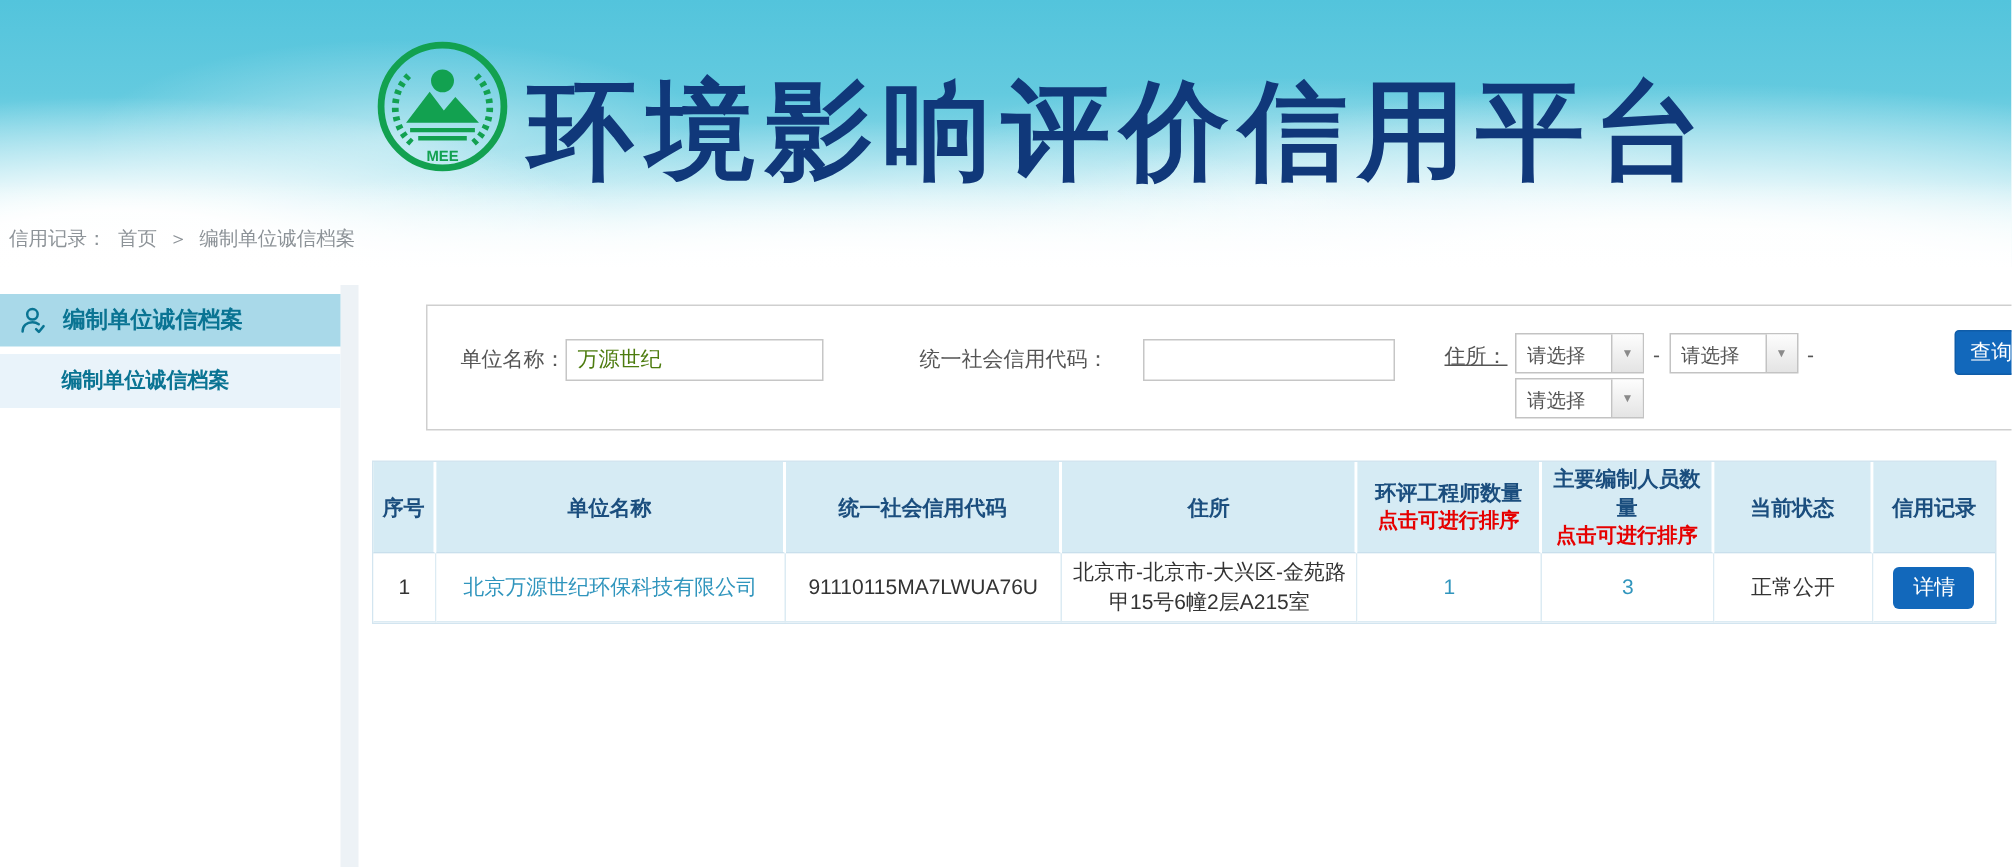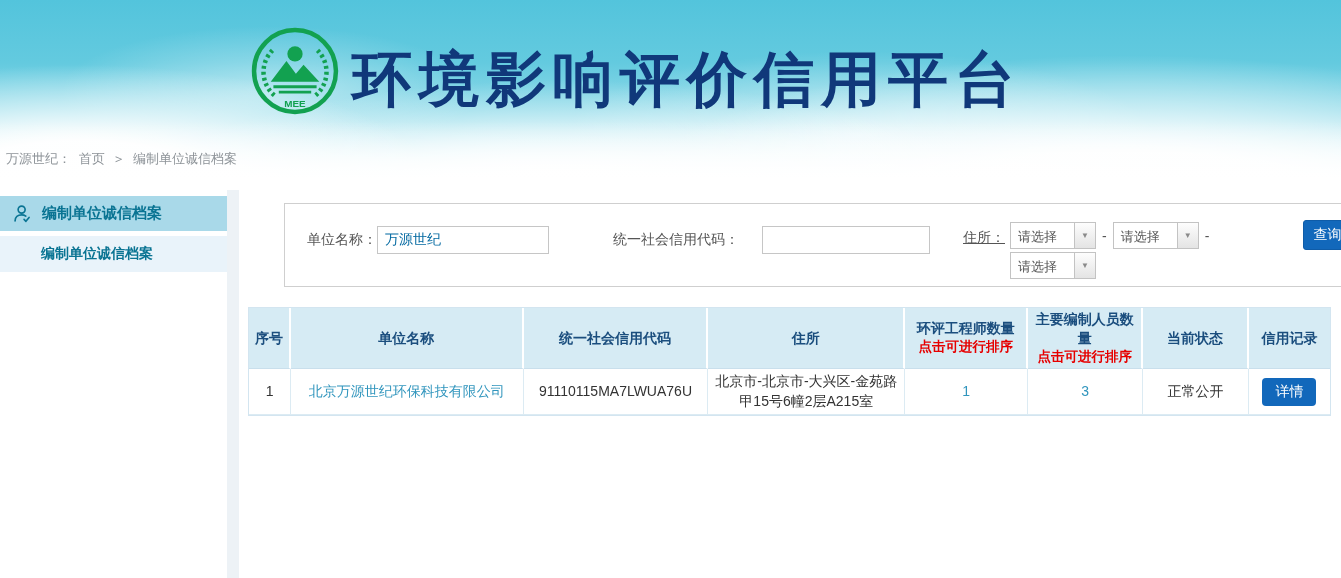--- a/index.html
+++ b/index.html
@@ -11,21 +11,21 @@
     background:
       linear-gradient(0deg, rgba(255,255,255,.92), rgba(255,255,255,0) 32%),
       radial-gradient(ellipse 480px 170px at 6% 108%, rgba(255,255,255,.98) 30%, rgba(255,255,255,0) 75%),
       radial-gradient(ellipse 640px 200px at 42% 126%, rgba(255,255,255,.97) 25%, rgba(255,255,255,0) 72%),
       radial-gradient(ellipse 720px 220px at 84% 120%, rgba(255,255,255,.95) 28%, rgba(255,255,255,0) 72%),
       radial-gradient(ellipse 420px 120px at 64% 76%, rgba(255,255,255,.55), rgba(255,255,255,0) 70%),
       radial-gradient(ellipse 300px 95px at 20% 52%, rgba(255,255,255,.45), rgba(255,255,255,0) 70%),
       linear-gradient(180deg,#53c4dc 0%,#63cadf 35%,#8fdae9 62%,#c6edf4 84%,#f1fafc 100%);
   }
   .logo { position:absolute; left:250px; top:26px; width:90px; height:90px; }
-  .page-title { position:absolute; left:352px; top:40px; font-size:60px; font-weight:bold;
+  .page-title { position:absolute; left:352px; top:40px; font-size:72px; font-weight:bold;
     color:#10387a; letter-spacing:7px; white-space:nowrap; }
   .breadcrumb { position:absolute; left:6px; bottom:10px; font-size:13px; color:#8d9398; }
   .breadcrumb span { margin-right:4px; }
   .crumb-link { cursor:pointer; }
 
   
   .main { position:relative; width:100%; height:400px; background:#fff; }
   .sidebar-divider { position:absolute; left:227px; top:12px; width:12px; height:388px; background:#edf2f6; }
 
   .sidebar-group { position:absolute; left:0; top:18px; width:227px; height:35px;
@@ -33,21 +33,21 @@
   .sidebar-group .glabel { font-size:15px; font-weight:bold; color:#0a7493; margin-left:9px; }
   .sidebar-sub { position:absolute; left:0; top:58px; width:227px; height:36px;
     background:#e9f3fa; display:flex; align-items:center; padding-left:41px; cursor:pointer; }
   .sidebar-sub .slabel { font-size:14px; font-weight:bold; color:#0a7493; }
 
   
   .search-panel { position:absolute; left:248px; top:25px; width:1083px; height:84px;
     border:1px solid #cfcfcf; background:#fff;margin-left:36px; }
   .fg { position:absolute; display:flex; align-items:center; }
   .fg label { font-size:14px; color:#555; white-space:nowrap; }
-  .txt { height:28px; border:1px solid #c6c6c6; font-size:14px; color:#0369a1; padding:0 7px; width:172px; outline:none; }
+  .txt { height:28px; border:1px solid #c6c6c6; font-size:14px; color:#4d7c0f; padding:0 7px; width:172px; outline:none; }
   .addr-rows { display:flex; flex-direction:column; gap:3px; }
   .addr-row { display:flex; align-items:center; }
   .sel { display:inline-flex; align-items:stretch; width:86px; height:27px; border:1px solid #c3c3c3;
     background:#fff; cursor:pointer; }
   .sel-text { flex:1; font-size:13px; color:#555; padding:5px 0 0 7px; }
   .sel-arrow { width:21px; border-left:1px solid #c3c3c3; background:linear-gradient(#fdfdfd,#e4e4e4);
     display:flex; align-items:center; justify-content:center; font-size:8px; color:#8a8a8a; }
   .dash { font-size:14px; color:#555; margin:0 6px; }
   .query-btn { position:absolute; right:14px; top:16px; width:49px; height:30px; background:#1268bb;
     color:#fff; font-size:14px; border:1px solid #0f5ca8; border-radius:3px; cursor:pointer; }
@@ -84,21 +84,21 @@
     <path d="M73 77 A34 34 0 0 0 75 27" fill="none" stroke="#12a150" stroke-width="5" stroke-dasharray="3.2 3.4"></path>
     <circle cx="50" cy="31" r="8.5" fill="#12a150"></circle>
     <path d="M23 62 L40.5 39 L51 53 L59.5 43 L77 62 Z" fill="#12a150"></path>
     <path d="M26 67.5 H74" stroke="#12a150" stroke-width="3.2"></path>
     <path d="M32 73.5 H68" stroke="#12a150" stroke-width="3.2"></path>
     <text x="50" y="90" text-anchor="middle" font-size="11" font-weight="bold" fill="#12a150">MEE</text>
   </svg>
   <div class="page-title">环境影响评价信用平台</div>
 
   <div class="breadcrumb">
-    <span>万源世纪：</span>
+    <span>信用记录：</span>
     <span class="crumb-link">首页</span>
     <span>＞</span>
     <span>编制单位诚信档案</span>
   </div>
 </div>
 
 <div class="main">
   <div class="sidebar-divider"></div>
 
   <div class="sidebar-group">

